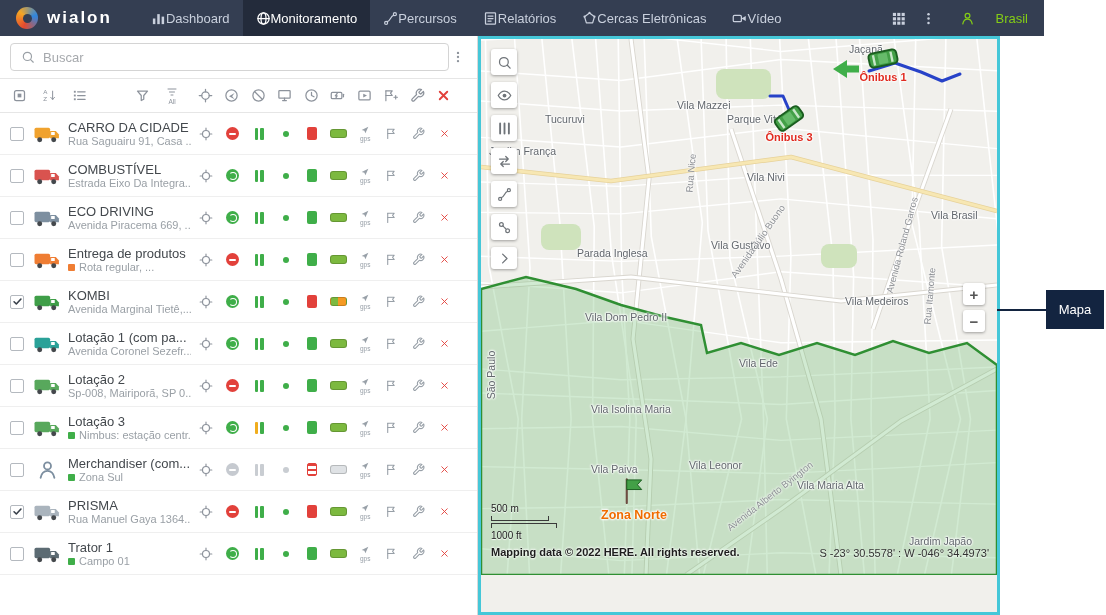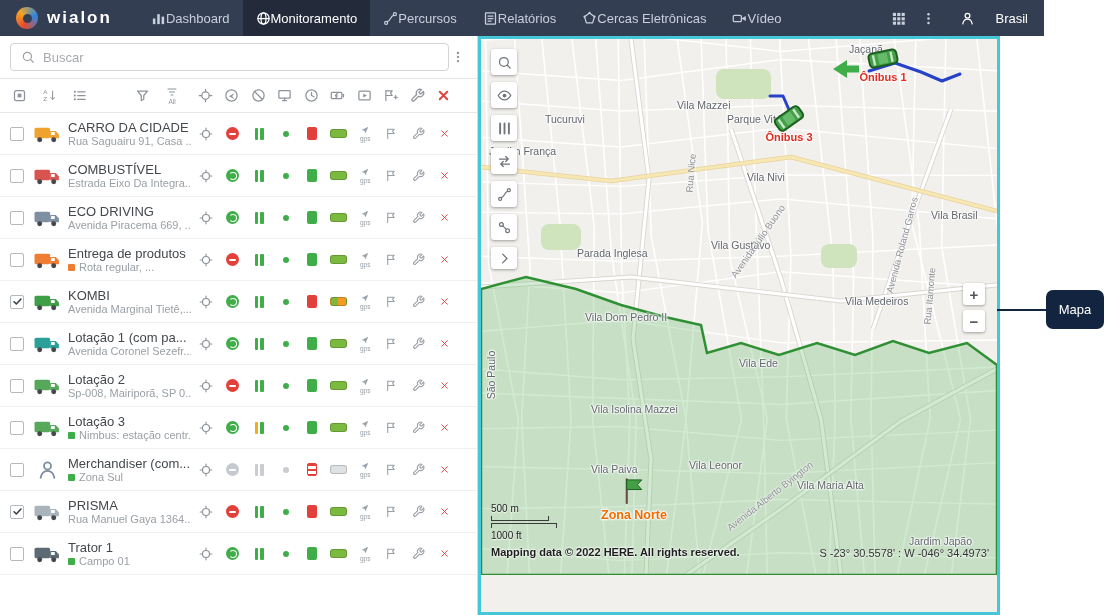--- a/index.html
+++ b/index.html
@@ -10,21 +10,21 @@
   .navbar{flex:0 0 36px;background:#343e52;display:flex;align-items:center;color:#c9d0dd}
   .logo{display:flex;align-items:center;gap:9px;padding:0 16px;margin-right:10px;cursor:pointer}
   .logo-swirl{width:22px;height:22px;border-radius:50%;background:conic-gradient(from 200deg,#e54a2e,#f5a623 110deg,#2e86de 235deg,#e54a2e);position:relative}
   .logo-swirl::after{content:"";position:absolute;left:7px;top:7px;width:9px;height:9px;border-radius:50%;background:#343e52}
   .logo-text{font-size:17px;font-weight:bold;color:#fff;letter-spacing:2px}
   .nav-item{display:flex;align-items:center;gap:0;height:36px;padding:0 13px;font-size:13px;cursor:pointer;white-space:nowrap}
   .nav-item.active{background:#232b3b;color:#fff}
   .nav-ic{width:15px;height:15px}
   .nav-right{margin-left:auto;display:flex;align-items:center;gap:2px;padding-right:16px}
   .nav-btn{width:28px;height:36px;display:flex;align-items:center;justify-content:center;cursor:pointer}
-  .nav-user{display:flex;align-items:flex-start;gap:20px;padding-left:16px;cursor:pointer;color:#ffffff;font-size:13px}
+  .nav-user{display:flex;align-items:flex-start;gap:20px;padding-left:16px;cursor:pointer;color:#84cc16;font-size:13px}
 
   svg.ic{stroke:currentColor;fill:none;stroke-width:2;stroke-linecap:round;stroke-linejoin:round;display:block}
 
   
   .content{flex:1;display:flex;min-height:0;background:#fff}
 
   
   .left-panel{flex:0 0 478px;display:flex;flex-direction:column;background:#fff;border-right:1px solid #d9d9d9}
   .search-row{display:flex;align-items:center;padding:7px 10px;border-bottom:1px solid #e6e6e6;flex:0 0 42px}
   .search-box{flex:1;display:flex;align-items:center;gap:8px;height:28px;border:1px solid #d4d4d4;border-radius:4px;padding:0 10px;color:#9aa0a6;background:#fff}
@@ -120,21 +120,21 @@
   
   .bottom-bar{flex:0 0 37px;background:#f0f0f0;border-top:1px solid #d6d6d6;display:flex;align-items:center;padding:0 16px;position:relative;color:#7c8288}
   .bb-left{display:flex;align-items:center;gap:20px}
   .bb-ic{width:16px;height:16px;cursor:pointer;color:#6f757b}
   .copyright{position:absolute;left:398px;font-size:13px;color:#8a8f94}
   .bb-right{margin-left:auto;display:flex;align-items:center;gap:15px}
   .bb-time{font-size:13px;color:#4e5357;margin-left:8px;white-space:nowrap}
 
   
   .mapa-connector{position:absolute;left:997px;top:309px;width:49px;height:2px;background:#132440;z-index:10}
-  .mapa-box{position:absolute;left:1046px;top:290px;width:58px;height:39px;background:#132440;color:#fff;display:flex;align-items:center;justify-content:center;font-size:13px;border-radius:7px;z-index:10}
+  .mapa-box{position:absolute;left:1046px;top:290px;width:58px;height:39px;background:#132440;color:#fff;display:flex;align-items:center;justify-content:center;font-size:13px;border-radius:0;z-index:10}
 </style>
 </head>
 <body>
 
 <svg style="position:absolute;width:0;height:0" aria-hidden="true">
   <defs>
     <symbol id="i-search" viewBox="0 0 24 24">
         <circle cx="11" cy="11" r="7"></circle>
         <path d="M16.5 16.5L21 21"></path>
       </symbol>
@@ -1228,21 +1228,21 @@
             <div class="town-label" style="left: 196px; top: 60px;"><span>Vila Mazzei</span></div>
             <div class="town-label" style="left: 64px; top: 74px;"><span>Tucuruvi</span></div>
             <div class="town-label" style="left: 8px; top: 106px;"><span>Jardim França</span></div>
             <div class="town-label" style="left: 266px; top: 132px;"><span>Vila Nivi</span></div>
             <div class="town-label" style="left: 450px; top: 170px;"><span>Vila Brasil</span></div>
             <div class="town-label" style="left: 230px; top: 200px;"><span>Vila Gustavo</span></div>
             <div class="town-label" style="left: 96px; top: 208px;"><span>Parada Inglesa</span></div>
             <div class="town-label" style="left: 364px; top: 256px;"><span>Vila Medeiros</span></div>
             <div class="town-label" style="left: 104px; top: 272px;"><span>Vila Dom Pedro II</span></div>
             <div class="town-label" style="left: 258px; top: 318px;"><span>Vila Ede</span></div>
-            <div class="town-label" style="left: 110px; top: 364px;"><span>Vila Isolina Mazzei</span></div>
+            <div class="town-label" style="left: 110px; top: 364px;"><span>Vila Isolina Maria</span></div>
             <div class="town-label" style="left: 110px; top: 424px;"><span>Vila Paiva</span></div>
             <div class="town-label" style="left: 208px; top: 420px;"><span>Vila Leonor</span></div>
             <div class="town-label" style="left: 316px; top: 440px;"><span>Vila Maria Alta</span></div>
             <div class="town-label" style="left: 428px; top: 496px; text-align: center;"><span>Jardim Japão</span></div>
             <div class="town-label" style="left: -14px; top: 330px; transform: rotate(-90deg);"><span>São Paulo</span></div>
           </div>
         <div class="map-overlay">
 
         <div class="street-label" style="left: 208px; top: 148px; transform: rotate(-85deg);"><span>Rua Nice</span></div>
             <div class="street-label" style="left: 408px; top: 248px; transform: rotate(-75deg);"><span>Avenida Roland Garros</span></div>

